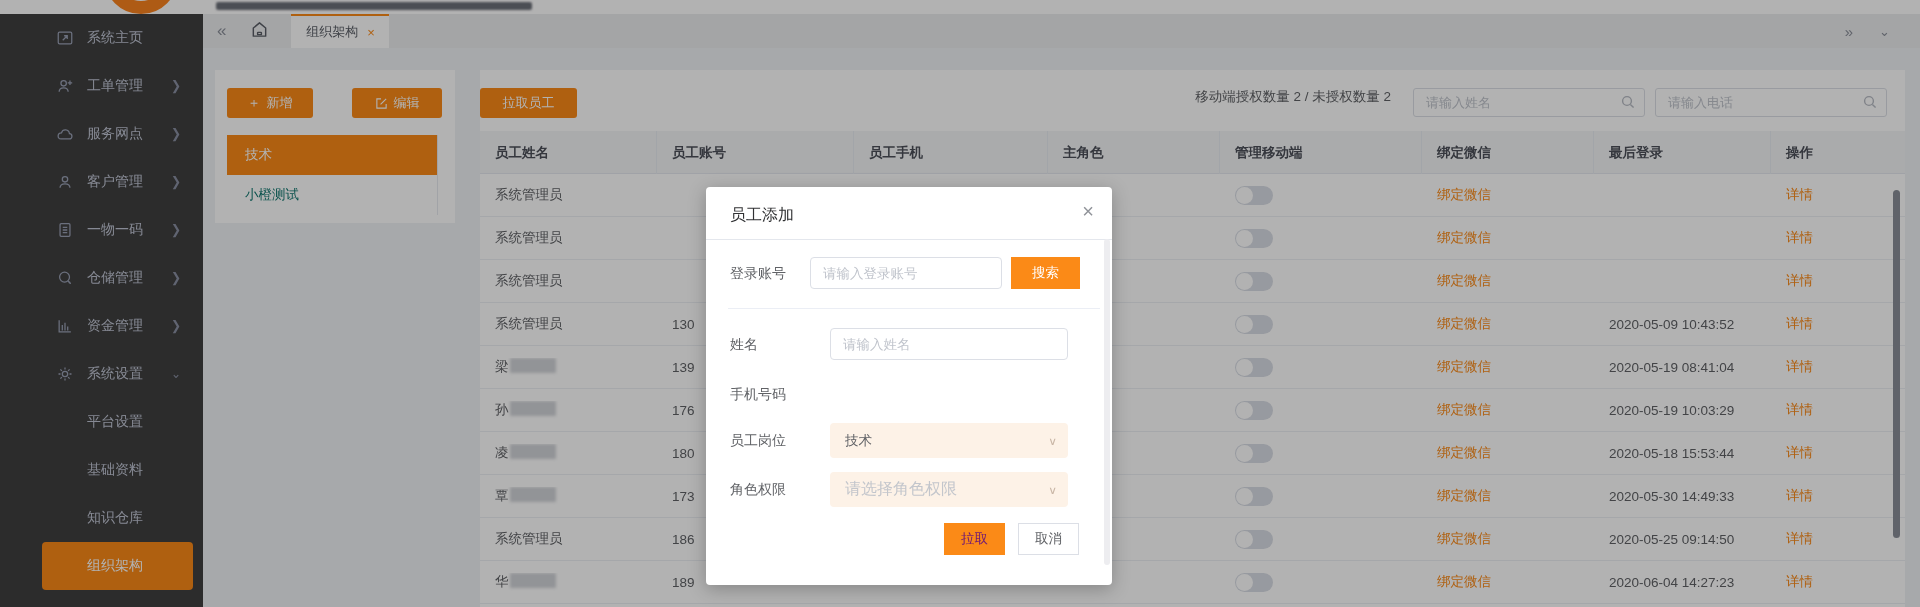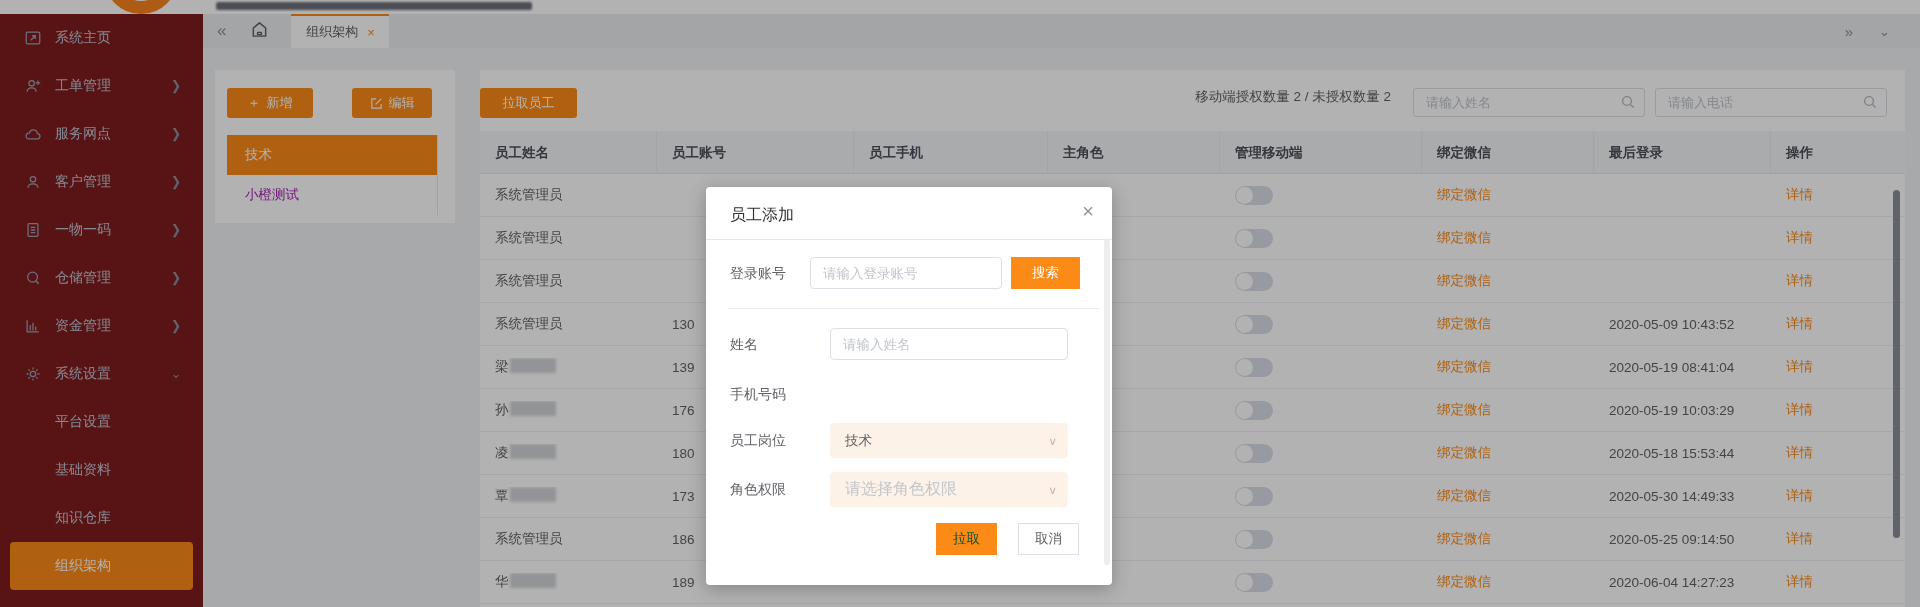--- a/index.html
+++ b/index.html
@@ -6,21 +6,21 @@
   html,body { width:1920px; height:607px; overflow:hidden;
     font-family:"Liberation Sans","DejaVu Sans",sans-serif; }
   .stage { position:relative; width:1920px; height:607px; background:#f0f2f5; }
 
   
   .top-strip { position:absolute; left:0; top:0; width:1920px; height:14px; background:#ffffff; overflow:hidden; z-index:5; }
   .logo-ring { position:absolute; left:104px; top:-60px; width:74px; height:74px; border-radius:50%; border:13px solid #f9831f; }
   .logo-text-smudge { position:absolute; left:216px; top:2px; width:316px; height:8px; background:#3c414d; opacity:.75; border-radius:2px; filter:blur(1px); }
 
   
-  .sidebar { position:absolute; left:0; top:14px; width:203px; height:593px; background:#7f1d1d; z-index:4; }
+  .sidebar { position:absolute; left:0; top:14px; width:203px; height:593px; background:#404040; z-index:4;padding-left:32px; }
   .side-item { position:relative; height:48px; display:flex; align-items:center; padding:0 22px 0 24px; color:#c0c5d4; font-size:14px; cursor:pointer; }
   .side-item .s-icon { width:18px; height:18px; margin-right:13px; color:#9aa1b5; flex:none; }
   .side-item .s-icon svg { width:18px; height:18px; display:block; }
   .side-item .s-arrow { margin-left:auto; color:#8a90a3; font-size:12px; transform:scaleY(1.1); }
   .side-sub { height:48px; display:flex; align-items:center; padding-left:55px; color:#c0c5d4; font-size:14px; cursor:pointer; }
   .side-sub.active { background:#fb8a17; color:#fff; border-radius:4px; margin:0 10px; padding-left:45px; }
 
   
   .tabbar { position:absolute; left:203px; top:14px; width:1717px; height:34px; background:#ebecee; display:flex; align-items:stretch; z-index:3; }
   .tab-nav { display:flex; align-items:center; color:#8a8f99; font-size:17px; padding:0 0 0 14px; }
@@ -31,23 +31,23 @@
   .tab-right { margin-left:auto; display:flex; align-items:center; gap:26px; padding-right:30px; color:#8a8f99; font-size:15px; }
 
   
   .content { position:absolute; left:203px; top:48px; width:1717px; height:559px; background:#f0f2f5; }
 
   
   .tree-panel { position:absolute; left:12px; top:22px; width:240px; height:153px; background:#fff; }
   .btn { display:inline-flex; align-items:center; justify-content:center; background:#fb8a17; color:#fff; font-size:13px; border:none; border-radius:3px; cursor:pointer; font-family:inherit; }
   .btn .b-ico { margin-right:6px; display:inline-flex; }
   .btn-add { position:absolute; left:12px; top:18px; width:86px; height:30px; }
-  .btn-edit { position:absolute; left:137px; top:18px; width:80px; height:30px; }
+  .btn-edit { position:absolute; left:137px; top:18px; width:90px; height:30px; }
   .tree-nodes { position:absolute; left:12px; top:65px; width:211px; border-right:1px solid #e7eaf0; }
-  .tree-node { height:40px; display:flex; align-items:center; padding-left:18px; font-size:13.5px; color:#a21caf; cursor:pointer; }
+  .tree-node { height:40px; display:flex; align-items:center; padding-left:18px; font-size:13.5px; color:#0f766e; cursor:pointer; }
   .tree-node.selected { background:#fb8a17; color:#fff; }
 
   
   .table-panel { position:absolute; left:277px; top:22px; width:1425px; height:537px; background:#fff; overflow:hidden; }
   .btn-pull { position:absolute; left:0; top:18px; width:97px; height:30px; }
   .t-toolbar-right { position:absolute; right:18px; top:18px; height:30px; display:flex; align-items:flex-start; }
   .stats { color:#606266; font-size:13.5px; margin-right:12px; white-space:nowrap; }
   .search-box { position:relative; width:232px; height:29px; margin-left:10px; }
   .search-box input { width:100%; height:100%; border:1px solid #dcdfe6; border-radius:3px; padding:0 30px 0 12px; font-size:13px; color:#606266; background:#fff; font-family:inherit; outline:none; }
   .search-box input::placeholder { color:#bfc3cb; }
@@ -75,21 +75,21 @@
   .m-divider { position:absolute; left:0; top:52px; width:100%; border-top:1px solid #e4e7ed; }
   .m-label { position:absolute; left:24px; width:80px; color:#606266; font-size:14px; line-height:32px; }
   .m-input { position:absolute; height:32px; border:1px solid #dcdfe6; border-radius:4px; padding:0 12px; font-size:13.5px; color:#606266; outline:none; background:#fff; font-family:inherit; }
   .m-input::placeholder { color:#c0c4cc; }
   .m-sep { position:absolute; left:22px; right:12px; top:121px; border-top:1px solid #ebeef5; }
   .m-select { position:absolute; left:124px; width:238px; height:35px; background:#fdf2e7; border-radius:4px; display:flex; align-items:center; padding:0 30px 0 15px; cursor:pointer; }
   .m-select .sel-val { font-size:13.5px; color:#606266; }
   .m-select .sel-ph { font-size:16px; color:#c3c6cc; }
   .m-select .chev { position:absolute; right:11px; color:#c9b6a6; font-size:12px; transform:scaleY(.9); }
   .m-btn { position:absolute; height:32px; border-radius:0; font-size:13.5px; display:flex; align-items:center; justify-content:center; cursor:pointer; }
-  .m-btn-pull { left:230px; top:336px; width:61px; background:#fb8a17; color:#14532d; }
+  .m-btn-pull { left:238px; top:336px; width:61px; background:#fb8a17; color:#701a75; }
   .m-btn-cancel { left:312px; top:336px; width:61px; background:#fff; color:#606266; border:1px solid #dcdfe6; }
   .m-scroll { position:absolute; right:2px; top:52px; width:6px; height:326px; background:#ededf0; border-radius:3px; }
 </style>
 </head>
 <body>
 
 <div class="stage">
 
   <div class="top-strip">
     <div class="logo-ring"></div>

